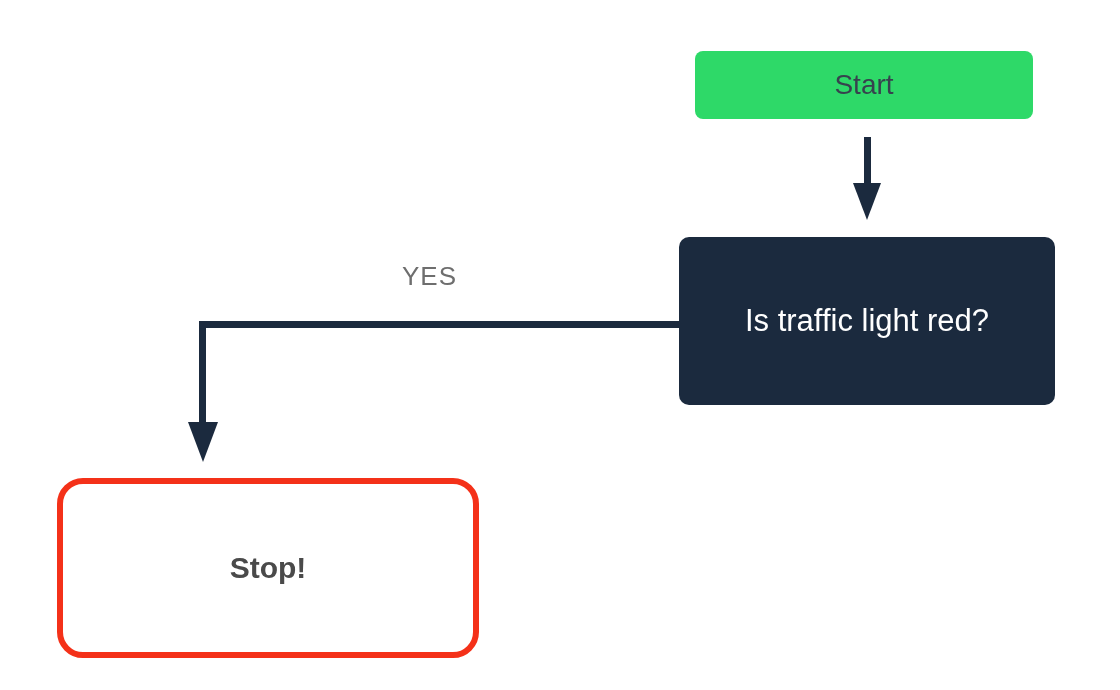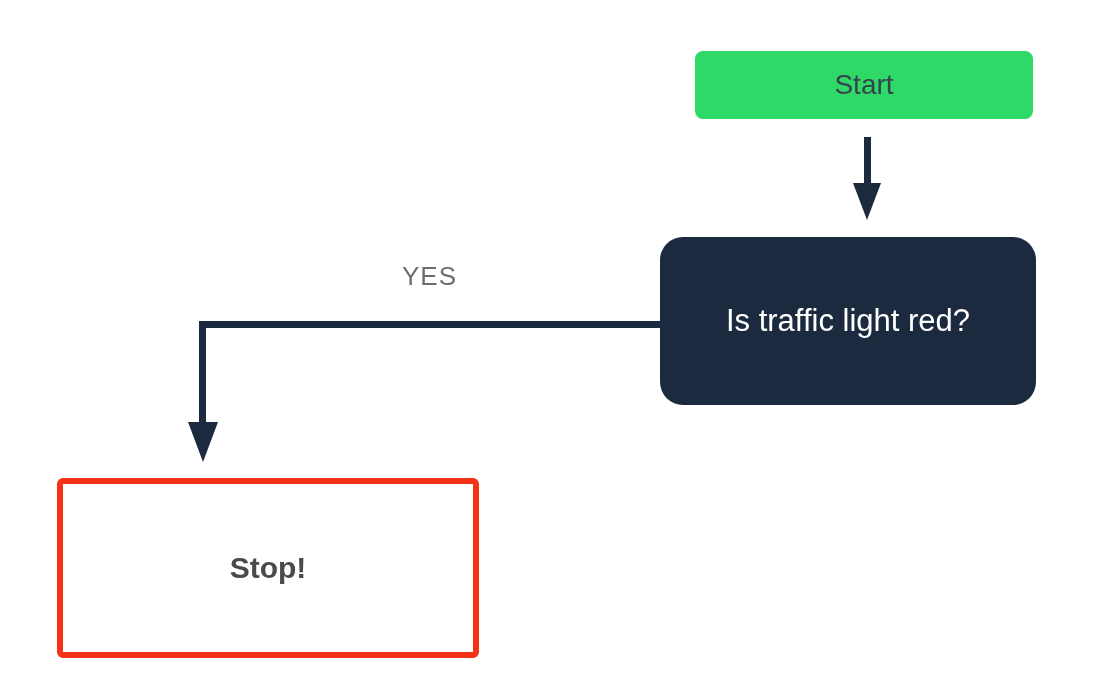--- a/index.html
+++ b/index.html
@@ -26,33 +26,33 @@
   }
   .node-start {
     left: 695px; top: 31px;
     width: 338px; height: 68px;
     background: var(--start-fill);
     border-radius: 8px;
     color: var(--start-text);
     font-size: 28px;
   }
   .node-decision {
-    left: 660px; top: 217px;
+    left: 679px; top: 217px;
     width: 376px; height: 168px;
     background: var(--decision-fill);
-    border-radius: 23px;
+    border-radius: 10px;
     color: var(--decision-text);
     font-size: 31px;
   }
   .node-stop {
     left: 57px; top: 458px;
     width: 422px; height: 180px;
     background: var(--stop-fill);
     border: 6px solid var(--stop-border);
-    border-radius: 6px;
+    border-radius: 26px;
     color: var(--stop-text);
     font-size: 30px;
     font-weight: bold;
   }
   .shaft-v1 {
     position: absolute;
     left: 864px; top: 117px;
     width: 7px; height: 48px;
     background: var(--connector);
   }

